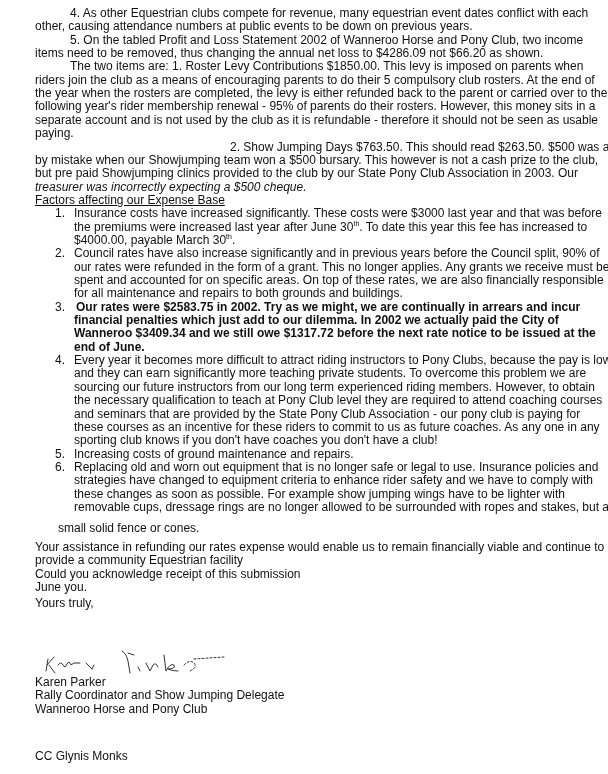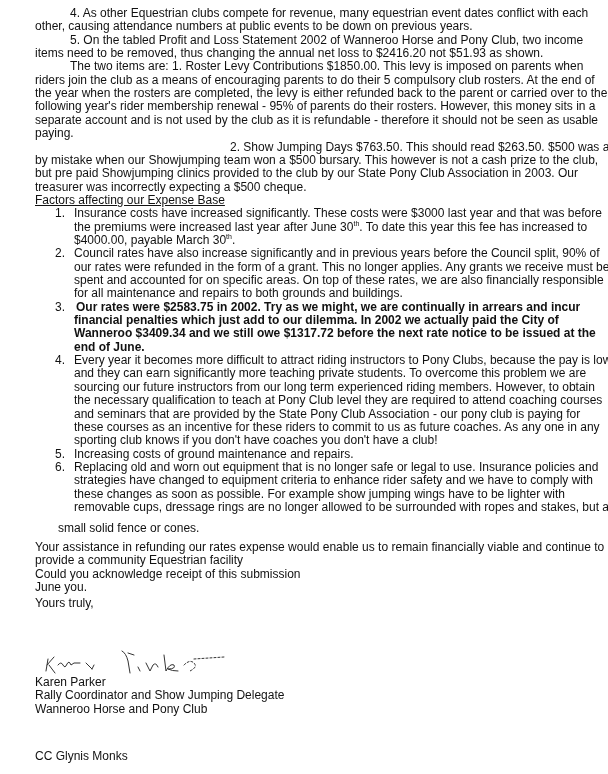--- a/index.html
+++ b/index.html
@@ -14,31 +14,31 @@
   .sig { position: absolute; left: 42px; top: 645px; width: 230px; height: 34px; }
 </style>
 </head>
 <body>
 
 <div class="page">
   <div id="content">
       <div class="line " style="left: 70px; top: 7px;">4. As other Equestrian clubs compete for revenue, many equestrian event dates conflict with each</div>
       <div class="line " style="left: 35px; top: 20.35px;">other, causing attendance numbers at public events to be down on previous years.</div>
       <div class="line " style="left: 70px; top: 33.7px;">5. On the tabled Profit and Loss Statement 2002 of Wanneroo Horse and Pony Club, two income</div>
-      <div class="line " style="left: 35px; top: 47.05px;">items need to be removed, thus changing the annual net loss to $2416.20 not $51.93 as shown.</div>
+      <div class="line " style="left: 35px; top: 47.05px;">items need to be removed, thus changing the annual net loss to $4286.09 not $66.20 as shown.</div>
       <div class="line " style="left: 70px; top: 60.4px;">The two items are: 1. Roster Levy Contributions $1850.00. This levy is imposed on parents when</div>
       <div class="line " style="left: 35px; top: 73.75px;">riders join the club as a means of encouraging parents to do their 5 compulsory club rosters. At the end of</div>
       <div class="line " style="left: 35px; top: 87.1px;">the year when the rosters are completed, the levy is either refunded back to the parent or carried over to the</div>
       <div class="line " style="left: 35px; top: 100.45px;">following year's rider membership renewal - 95% of parents do their rosters. However, this money sits in a</div>
       <div class="line " style="left: 35px; top: 113.8px;">separate account and is not used by the club as it is refundable - therefore it should not be seen as usable</div>
       <div class="line " style="left: 35px; top: 127.15px;">paying.</div>
       <div class="line " style="left: 230px; top: 140.5px;">2. Show Jumping Days $763.50. This should read $263.50. $500 was added in</div>
       <div class="line " style="left: 35px; top: 153.85px;">by mistake when our Showjumping team won a $500 bursary. This however is not a cash prize to the club,</div>
       <div class="line " style="left: 35px; top: 167.2px;">but pre paid Showjumping clinics provided to the club by our State Pony Club Association in 2003. Our</div>
-      <div class="line " style="left: 35px; top: 180.55px;">treasurer was incorrectly expecting a $500 cheque.</div>
+      <div class="line " style="left: 35px; top: 180.55px; font-style: italic;">treasurer was incorrectly expecting a $500 cheque.</div>
       <div class="line u" style="left: 35px; top: 193.9px;">Factors affecting our Expense Base</div>
       <div class="num" style="left: 55px; top: 207.25px;">1.</div>
       <div class="line " style="left: 74px; top: 207.25px;">Insurance costs have increased significantly. These costs were $3000 last year and that was before</div>
       <div class="line " style="left: 74px; top: 220.6px;">the premiums were increased last year after June 30<sup>th</sup>. To date this year this fee has increased to</div>
       <div class="line " style="left: 74px; top: 233.95px;">$4000.00, payable March 30<sup>th</sup>.</div>
       <div class="num" style="left: 55px; top: 247.3px;">2.</div>
       <div class="line " style="left: 74px; top: 247.3px;">Council rates have also increase significantly and in previous years before the Council split, 90% of</div>
       <div class="line " style="left: 74px; top: 260.65px;">our rates were refunded in the form of a grant. This no longer applies. Any grants we receive must be</div>
       <div class="line " style="left: 74px; top: 274px;">spent and accounted for on specific areas. On top of these rates, we are also financially responsible</div>
       <div class="line " style="left: 74px; top: 287.35px;">for all maintenance and repairs to both grounds and buildings.</div>

